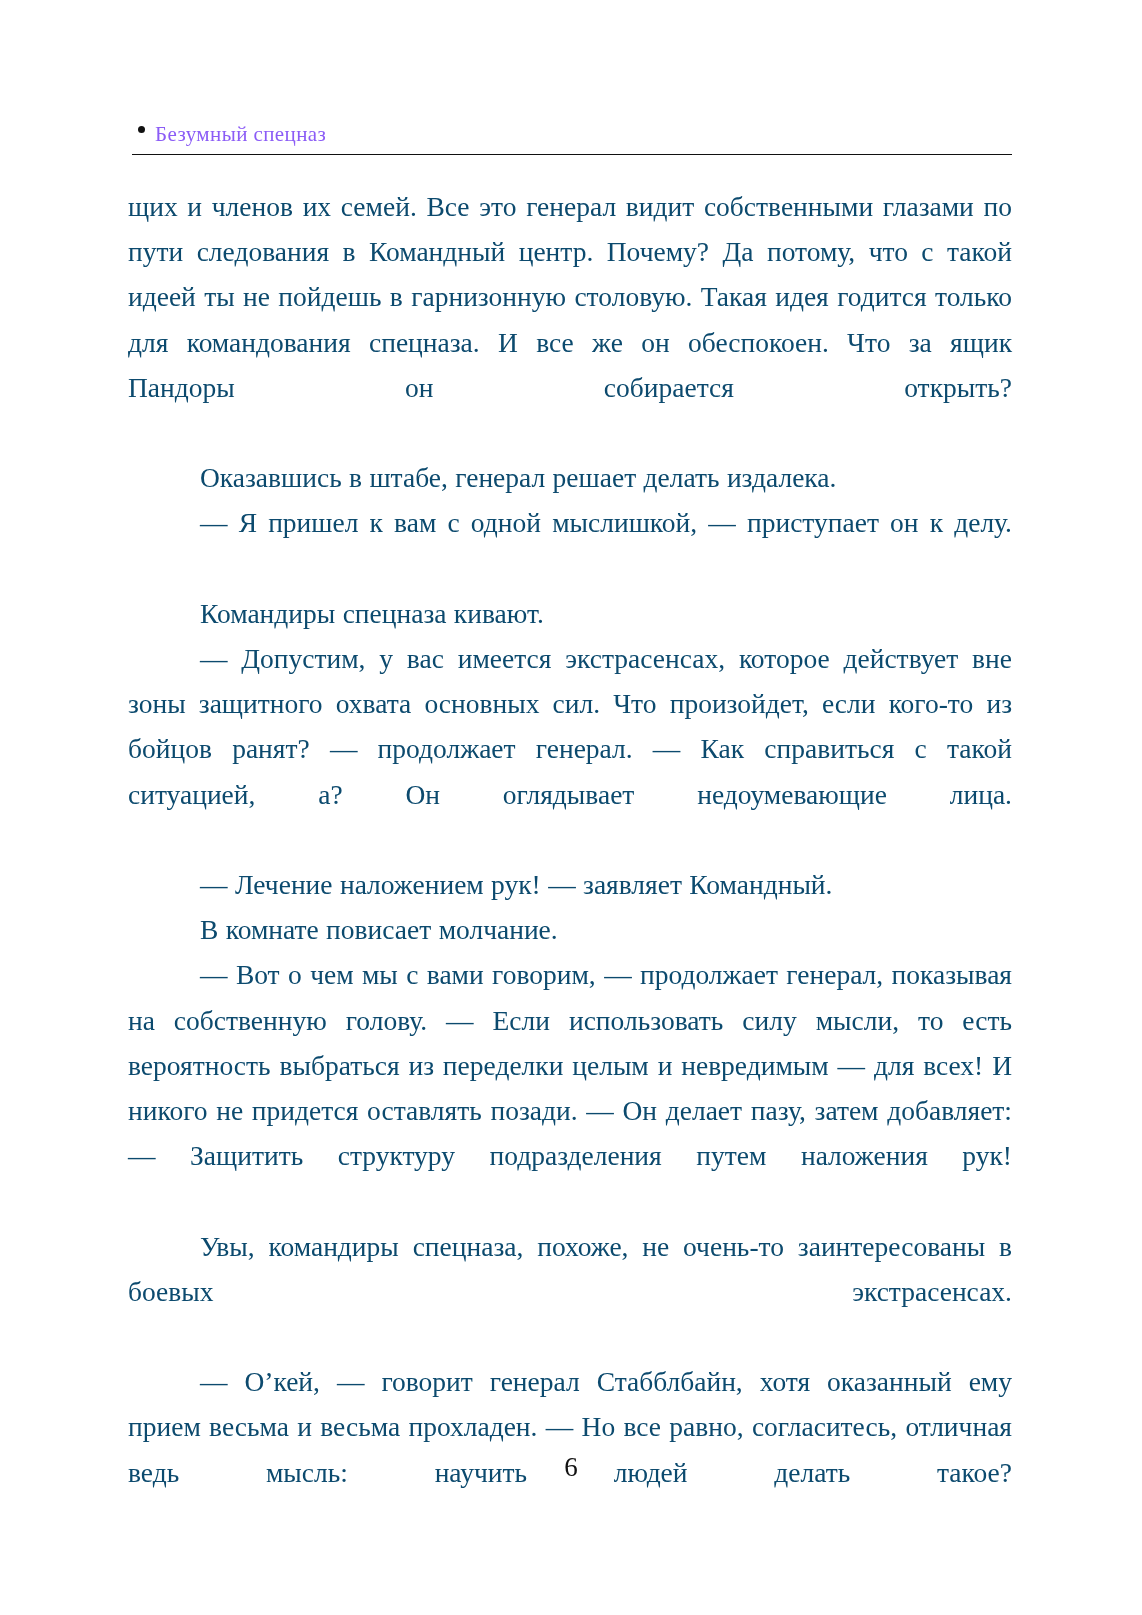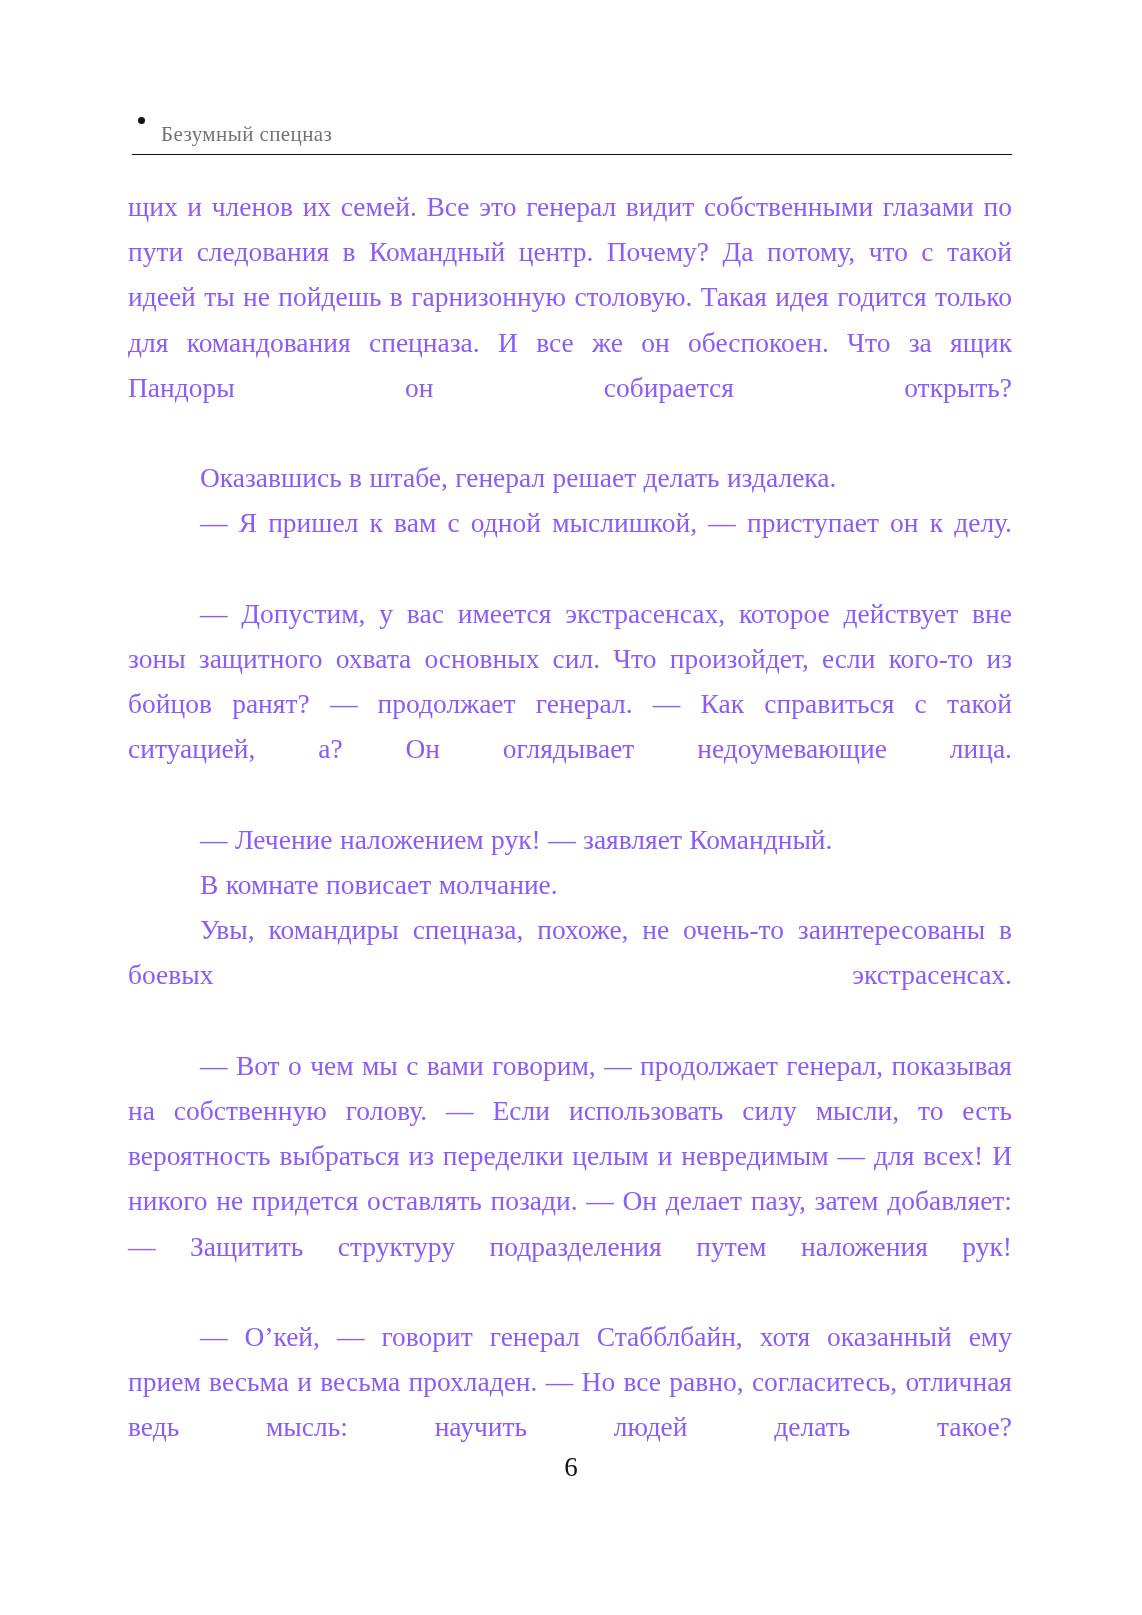--- a/index.html
+++ b/index.html
@@ -22,25 +22,25 @@
 
   
   .running-head {
     position: absolute;
     left: 132px;
     top: 122px;
     width: 880px;
   }
   .running-head-line {
     display: flex;
-    align-items: flex-start;
-    gap: 16px;
+    align-items: center;
+    gap: 10px;
     font-size: 21px;
     letter-spacing: 0.4px;
-    color: #737373;
+    color: #8b5cf6;
     padding-left: 6px;
   }
   .head-bullet {
     display: inline-block;
     width: 7px;
     height: 7px;
     border-radius: 50%;
     background: #111111;
     position: relative;
     top: -5px;
@@ -62,21 +62,21 @@
   }
   .para {
     margin: 0;
     font-size: 27.5px;
     line-height: 45.2px;
     text-align: justify;
     text-justify: inter-word;
     -webkit-hyphens: none;
     hyphens: none;
     word-spacing: 0.5px;
-    color: #8b5cf6;
+    color: #0c4a6e;
   }
   .para.indent {
     text-indent: 72px;
   }
   .para.cont {
     text-indent: 0;
   }
   
   .para.lastfull::after {
     content: "";
@@ -105,23 +105,24 @@
       <span class="head-bullet"></span>
       <span>Безумный спецназ</span>
     </div>
     <div class="head-rule"></div>
   </div>
 
   <div class="textblock">
     <p class="para cont lastfull">щих и членов их семей. Все это генерал видит собственными глазами по пути следования в Командный центр. Почему? Да потому, что с такой идеей ты не пойдешь в гарнизонную столовую. Такая идея годится только для командования спецназа. И все же он обеспокоен. Что за ящик Пандоры он собирается открыть?</p>
     <p class="para indent">Оказавшись в штабе, генерал решает делать издалека.</p>
     <p class="para indent lastfull">— Я пришел к вам с одной мыслишкой, — приступает он к делу.</p>
+    <p class="para indent">Командиры спецназа кивают.</p>
     <p class="para indent lastfull">— Допустим, у вас имеется экстрасенсах, которое действует вне зоны защитного охвата основных сил. Что произойдет, если кого-то из бойцов ранят? — продолжает генерал. — Как справиться с такой ситуацией, а? Он оглядывает недоумевающие лица.</p>
     <p class="para indent">— Лечение наложением рук! — заявляет Командный.</p>
     <p class="para indent">В комнате повисает молчание.</p>
+    <p class="para indent lastfull">— Вот о чем мы с вами говорим, — продолжает генерал, показывая на собственную голову. — Если использовать силу мысли, то есть вероятность выбраться из переделки целым и невредимым — для всех! И никого не придется оставлять позади. — Он делает пазу, затем добавляет: — Защитить структуру подразделения путем наложения рук!</p>
     <p class="para indent lastfull">Увы, командиры спецназа, похоже, не очень-то заинтересованы в боевых экстрасенсах.</p>
-    <p class="para indent lastfull">— Вот о чем мы с вами говорим, — продолжает генерал, показывая на собственную голову. — Если использовать силу мысли, то есть вероятность выбраться из переделки целым и невредимым — для всех! И никого не придется оставлять позади. — Он делает пазу, затем добавляет: — Защитить структуру подразделения путем наложения рук!</p>
     <p class="para indent lastfull">— О’кей, — говорит генерал Стабблбайн, хотя оказанный ему прием весьма и весьма прохладен. — Но все равно, согласитесь, отличная ведь мысль: научить людей делать такое?</p>
   </div>
 
   <div class="folio">6</div>
 
 </div>
 
 </body></html>

